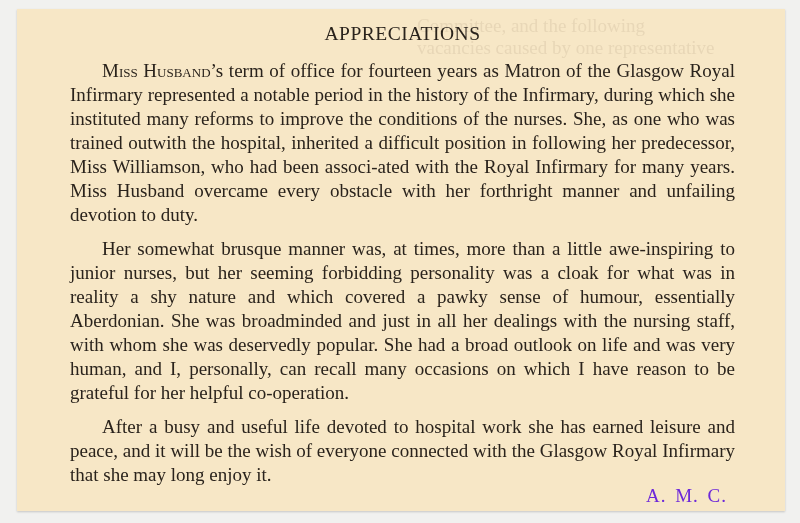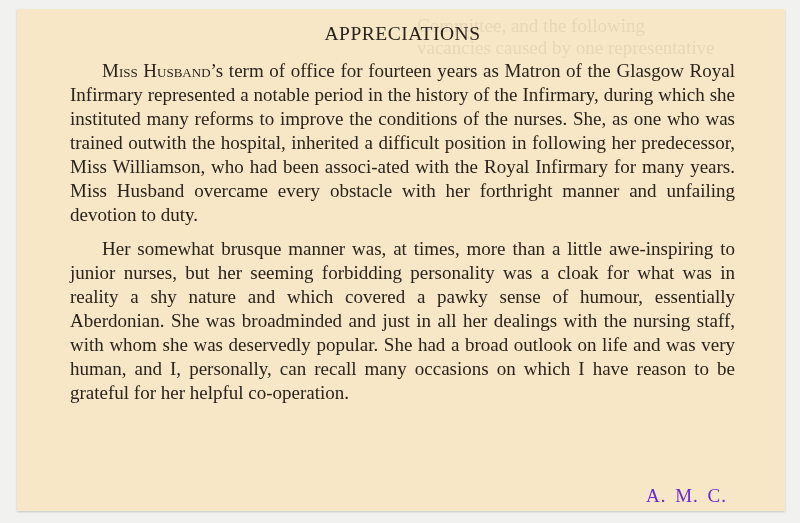--- a/index.html
+++ b/index.html
@@ -74,16 +74,17 @@
 <div class="page">
   <div class="ghost tr" style="left:400px;top:6px;">Committee, and the following<br>vacancies caused by one representative</div>
 
   <div class="content">
     <div class="title">APPRECIATIONS</div>
 
     <p class="para"><span class="sc">Miss Husband</span><span>’s term of office for fourteen years as Matron of the Glasgow Royal Infirmary represented a notable period in the history of the Infirmary, during which she instituted many reforms to improve the conditions of the nurses. She, as one who was trained outwith the hospital, inherited a difficult position in following her predecessor, Miss Williamson, who had been associ-ated with the Royal Infirmary for many years. Miss Husband overcame every obstacle with her forthright manner and unfailing devotion to duty.</span></p>
 
     <p class="para">Her somewhat brusque manner was, at times, more than a little awe-inspiring to junior nurses, but her seeming forbidding personality was a cloak for what was in reality a shy nature and which covered a pawky sense of humour, essentially Aberdonian. She was broadminded and just in all her dealings with the nursing staff, with whom she was deservedly popular. She had a broad outlook on life and was very human, and I, personally, can recall many occasions on which I have reason to be grateful for her helpful co-operation.</p>
 
+    <p class="para">After a busy and useful life devoted to hospital work she has earned leisure and peace, and it will be the wish of everyone connected with the Glasgow Royal Infirmary that she may long enjoy it.</p>
   </div>
 
   <div class="sig">A. M. C.</div>
 </div>
 
 </body></html>

